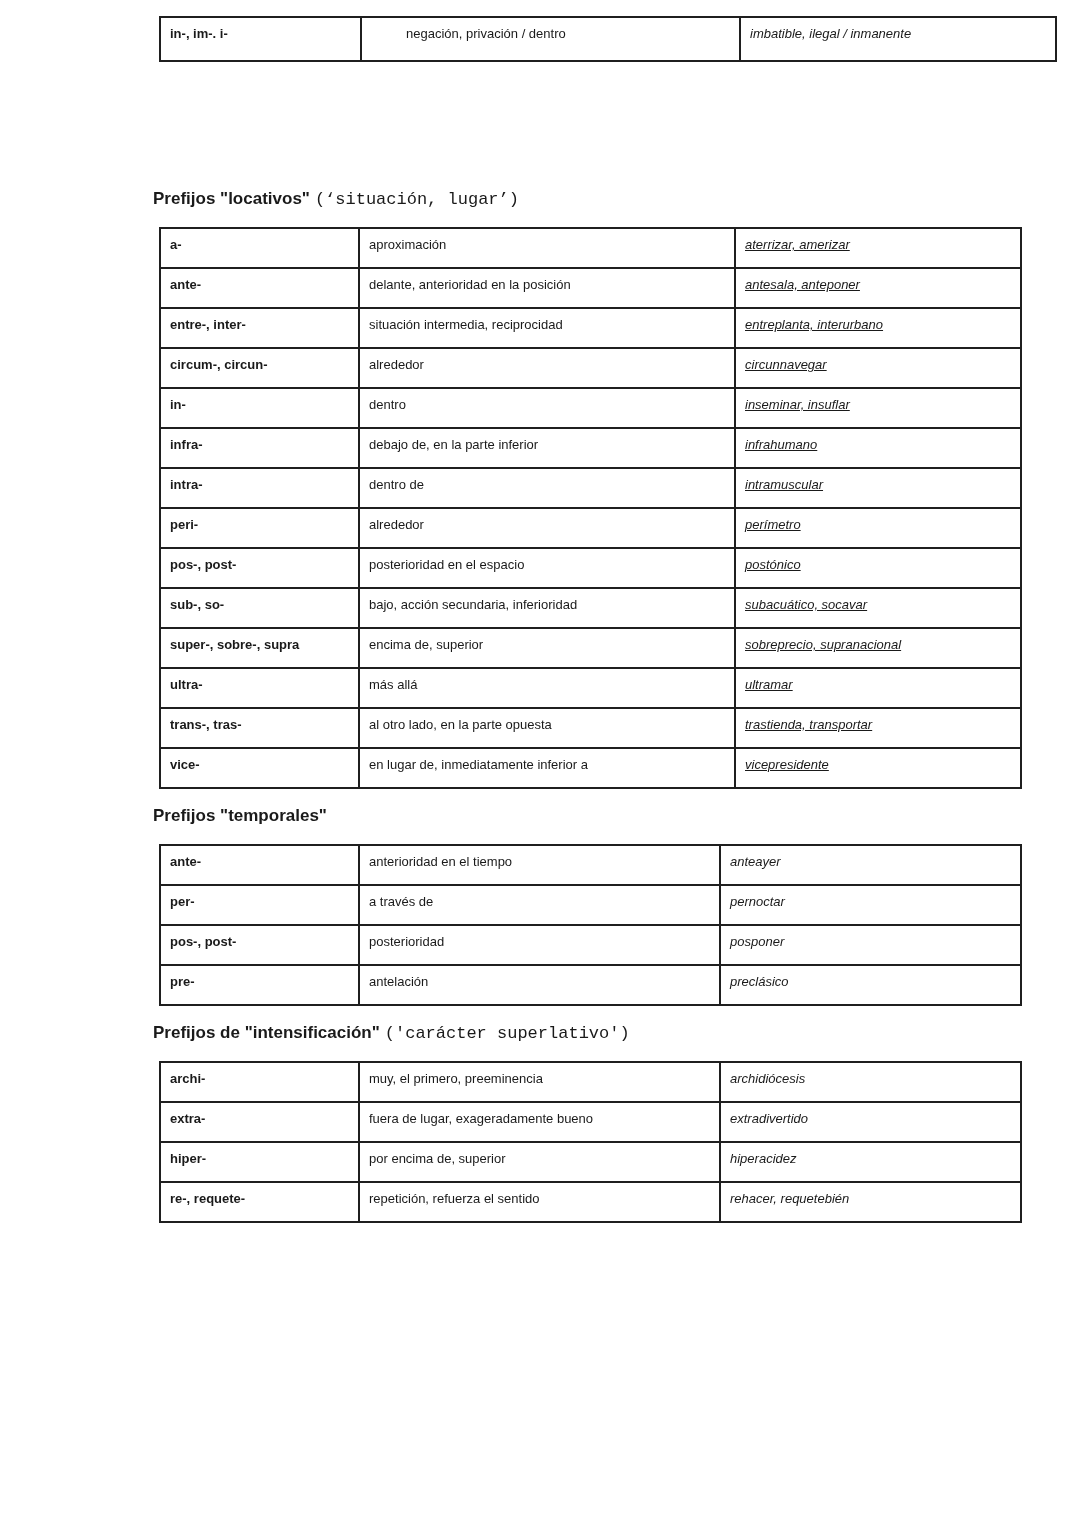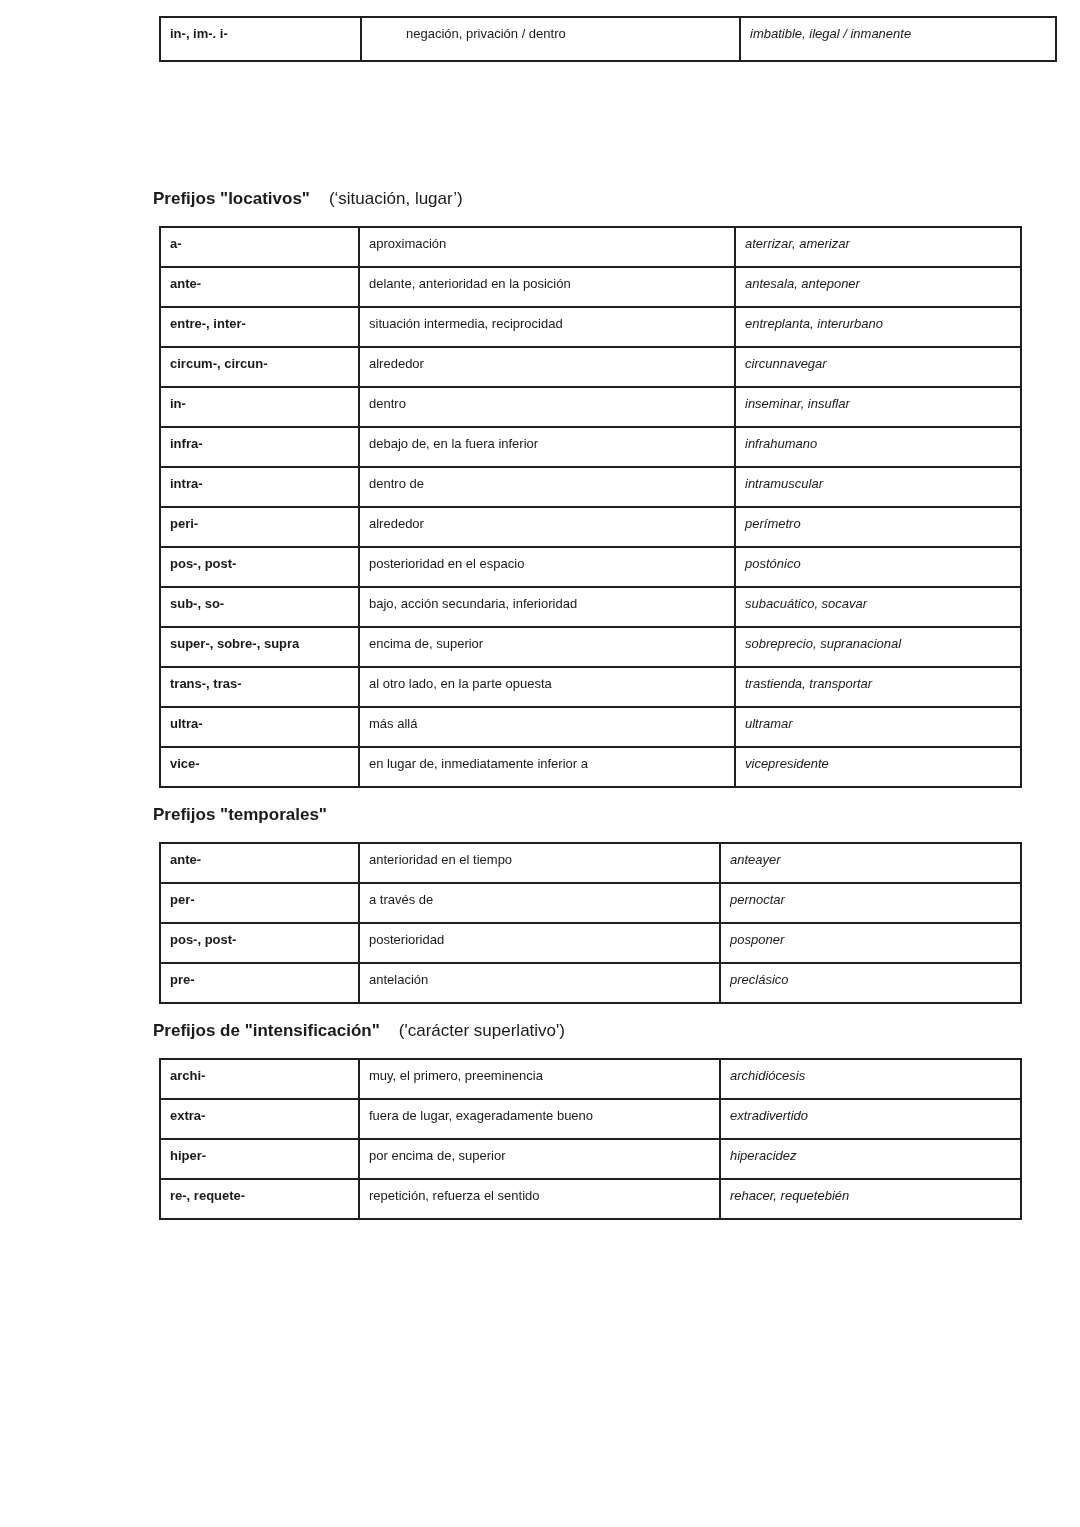--- a/index.html
+++ b/index.html
@@ -35,32 +35,32 @@
   }
   table.prefix-table tr { height: 40px; }
   table.t-top tr { height: 44px; }
 
   .c-prefix  { font-weight: bold; }
   .c-meaning { font-weight: normal; }
   .c-example { font-style: italic; }
 
   
   .t-top .col1 { width: 181px; } .t-top .col2 { width: 324px; padding-left: 44px; } .t-top .col3 { width: 296px; }
-  .t-loc .col1 { width: 179px; } .t-loc .col2 { width: 356px; } .t-loc .col3 { width: 266px; }
+  .t-loc .col1 { width: 179px; } .t-loc .col2 { width: 356px; } .t-loc .col3 { width: 266px; text-decoration: underline; }
   .t-tmp .col1 { width: 179px; } .t-tmp .col2 { width: 341px; } .t-tmp .col3 { width: 281px; }
   .t-int .col1 { width: 179px; } .t-int .col2 { width: 341px; } .t-int .col3 { width: 281px; }
 
   .section-heading {
     margin: 0 0 0 10px;
     font-size: 17px;
     line-height: 22px;
     font-weight: normal;
   }
   .section-heading .h-bold { font-weight: bold; }
-  .section-heading .h-rest { font-weight: normal; margin-left: 19px; }
+  .section-heading .h-rest { font-weight: normal; margin-left: 5px; font-family: Liberation Mono, monospace; }
 
   
   .t-top        { margin-top: 123px; }
   .h-locativos  { margin-top: 126px; }
   .t-loc        { margin-top: 17px; }
   .h-temporales { margin-top: 5px; }
   .t-tmp        { margin-top: 16px; }
   .h-intens     { margin-top: 6px; }
   .t-int        { margin-top: 12px; }
 </style>
@@ -110,21 +110,21 @@
         </tr>
 
         <tr>
           <td class="c-prefix col1">in-</td>
           <td class="c-meaning col2">dentro</td>
           <td class="c-example col3">inseminar, insuflar</td>
         </tr>
 
         <tr>
           <td class="c-prefix col1">infra-</td>
-          <td class="c-meaning col2">debajo de, en la fuera inferior</td>
+          <td class="c-meaning col2">debajo de, en la parte inferior</td>
           <td class="c-example col3">infrahumano</td>
         </tr>
 
         <tr>
           <td class="c-prefix col1">intra-</td>
           <td class="c-meaning col2">dentro de</td>
           <td class="c-example col3">intramuscular</td>
         </tr>
 
         <tr>
@@ -146,32 +146,32 @@
           <td class="c-example col3">subacuático, socavar</td>
         </tr>
 
         <tr>
           <td class="c-prefix col1">super-, sobre-, supra</td>
           <td class="c-meaning col2">encima de, superior</td>
           <td class="c-example col3">sobreprecio, supranacional</td>
         </tr>
 
         <tr>
+          <td class="c-prefix col1">ultra-</td>
+          <td class="c-meaning col2">más allá</td>
+          <td class="c-example col3">ultramar</td>
+        </tr>
+
+        <tr>
           <td class="c-prefix col1">trans-, tras-</td>
           <td class="c-meaning col2">al otro lado, en la parte opuesta</td>
           <td class="c-example col3">trastienda, transportar</td>
         </tr>
 
         <tr>
-          <td class="c-prefix col1">ultra-</td>
-          <td class="c-meaning col2">más allá</td>
-          <td class="c-example col3">ultramar</td>
-        </tr>
-
-        <tr>
           <td class="c-prefix col1">vice-</td>
           <td class="c-meaning col2">en lugar de, inmediatamente inferior a</td>
           <td class="c-example col3">vicepresidente</td>
         </tr>
       </tbody>
   </table>
 
   <p class="section-heading h-temporales"><span class="h-bold">Prefijos "temporales"</span><span class="h-rest"></span></p>
 
   <table class="prefix-table t-tmp">

